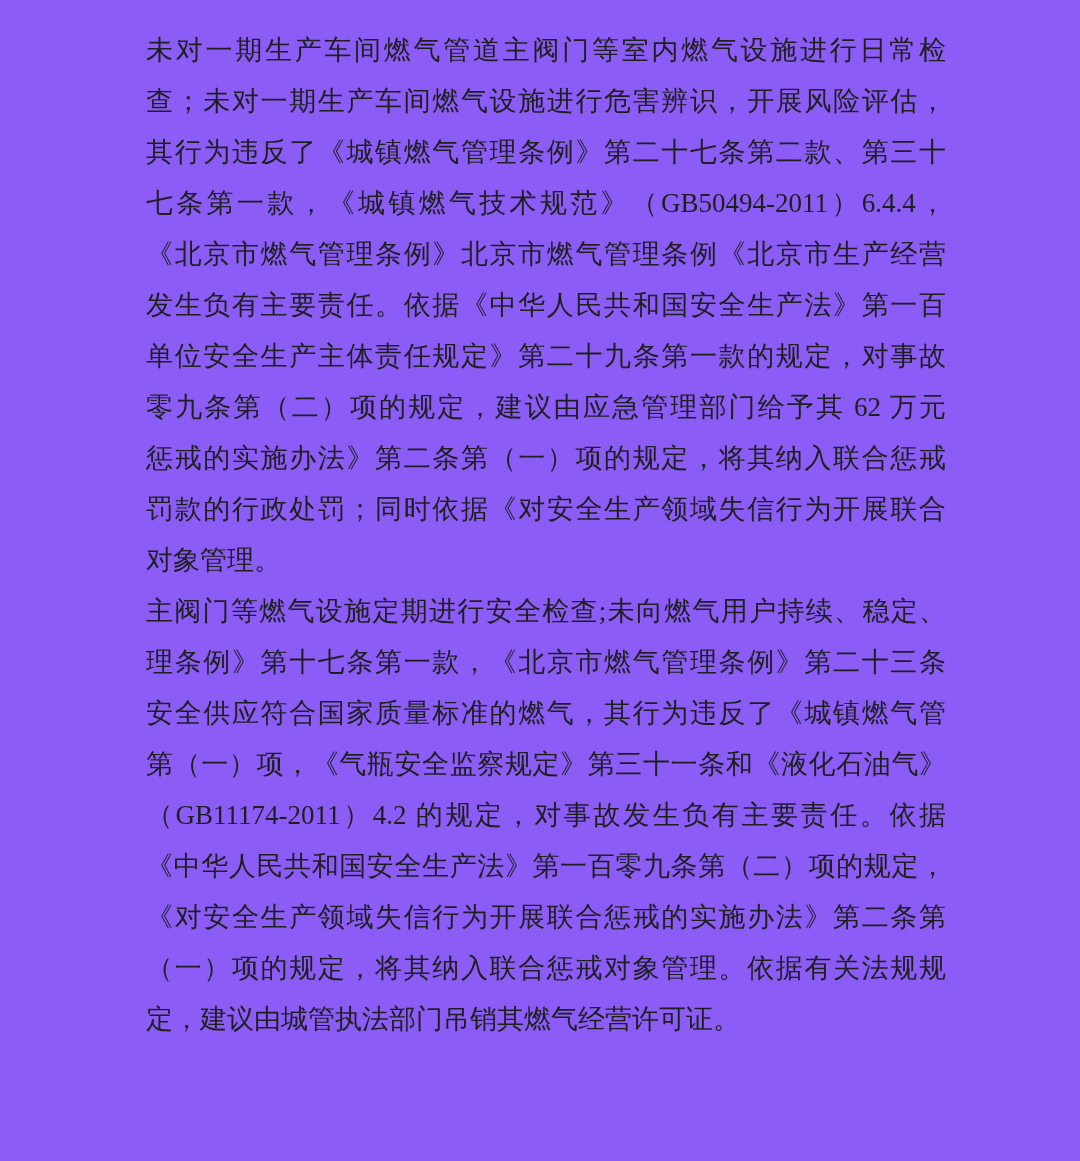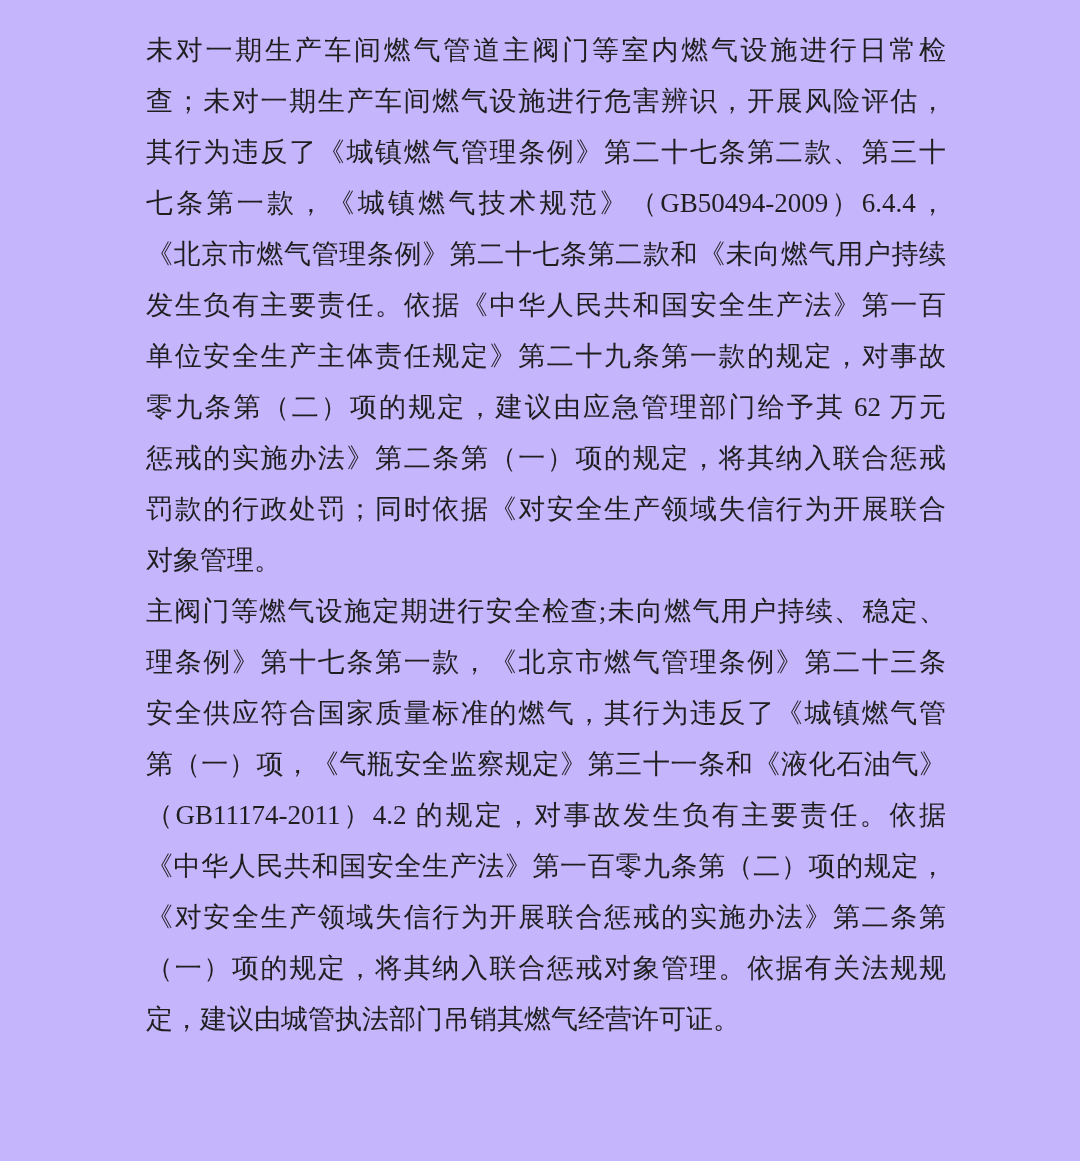--- a/index.html
+++ b/index.html
@@ -4,21 +4,21 @@
 <style>
   html, body {
     margin: 0;
     padding: 0;
     background: #ffffff;
   }
   .page {
     position: relative;
     width: 1080px;
     height: 1161px;
-    background: #c4b5fd;
+    background: #8b5cf6;
     overflow: hidden;
     font-family: "Liberation Serif", "DejaVu Serif", serif;
   }
   .text-block {
     position: absolute;
     left: 146px;
     top: 25px;
     width: 800px;
     font-size: 27px;
     line-height: 51px;
@@ -40,22 +40,22 @@
   }
 </style>
 </head>
 <body>
 
 <div class="page">
   <div class="text-block">
     <div class="line">未对一期生产车间燃气管道主阀门等室内燃气设施进行日常检</div>
     <div class="line">查；未对一期生产车间燃气设施进行危害辨识，开展风险评估，</div>
     <div class="line">其行为违反了《城镇燃气管理条例》第二十七条第二款、第三十</div>
-    <div class="line">七条第一款，《城镇燃气技术规范》（GB50494-2009）6.4.4，</div>
-    <div class="line">《北京市燃气管理条例》第二十七条第二款和《未向燃气用户持续</div>
+    <div class="line">七条第一款，《城镇燃气技术规范》（GB50494-2011）6.4.4，</div>
+    <div class="line">《北京市燃气管理条例》北京市燃气管理条例《北京市生产经营</div>
     <div class="line">发生负有主要责任。依据《中华人民共和国安全生产法》第一百</div>
     <div class="line">单位安全生产主体责任规定》第二十九条第一款的规定，对事故</div>
     <div class="line">零九条第（二）项的规定，建议由应急管理部门给予其 62 万元</div>
     <div class="line">惩戒的实施办法》第二条第（一）项的规定，将其纳入联合惩戒</div>
     <div class="line">罚款的行政处罚；同时依据《对安全生产领域失信行为开展联合</div>
     <div class="line para-end">对象管理。</div>
     <div class="line">主阀门等燃气设施定期进行安全检查;未向燃气用户持续、稳定、</div>
     <div class="line">理条例》第十七条第一款，《北京市燃气管理条例》第二十三条</div>
     <div class="line">安全供应符合国家质量标准的燃气，其行为违反了《城镇燃气管</div>
     <div class="line">第（一）项，《气瓶安全监察规定》第三十一条和《液化石油气》</div>

